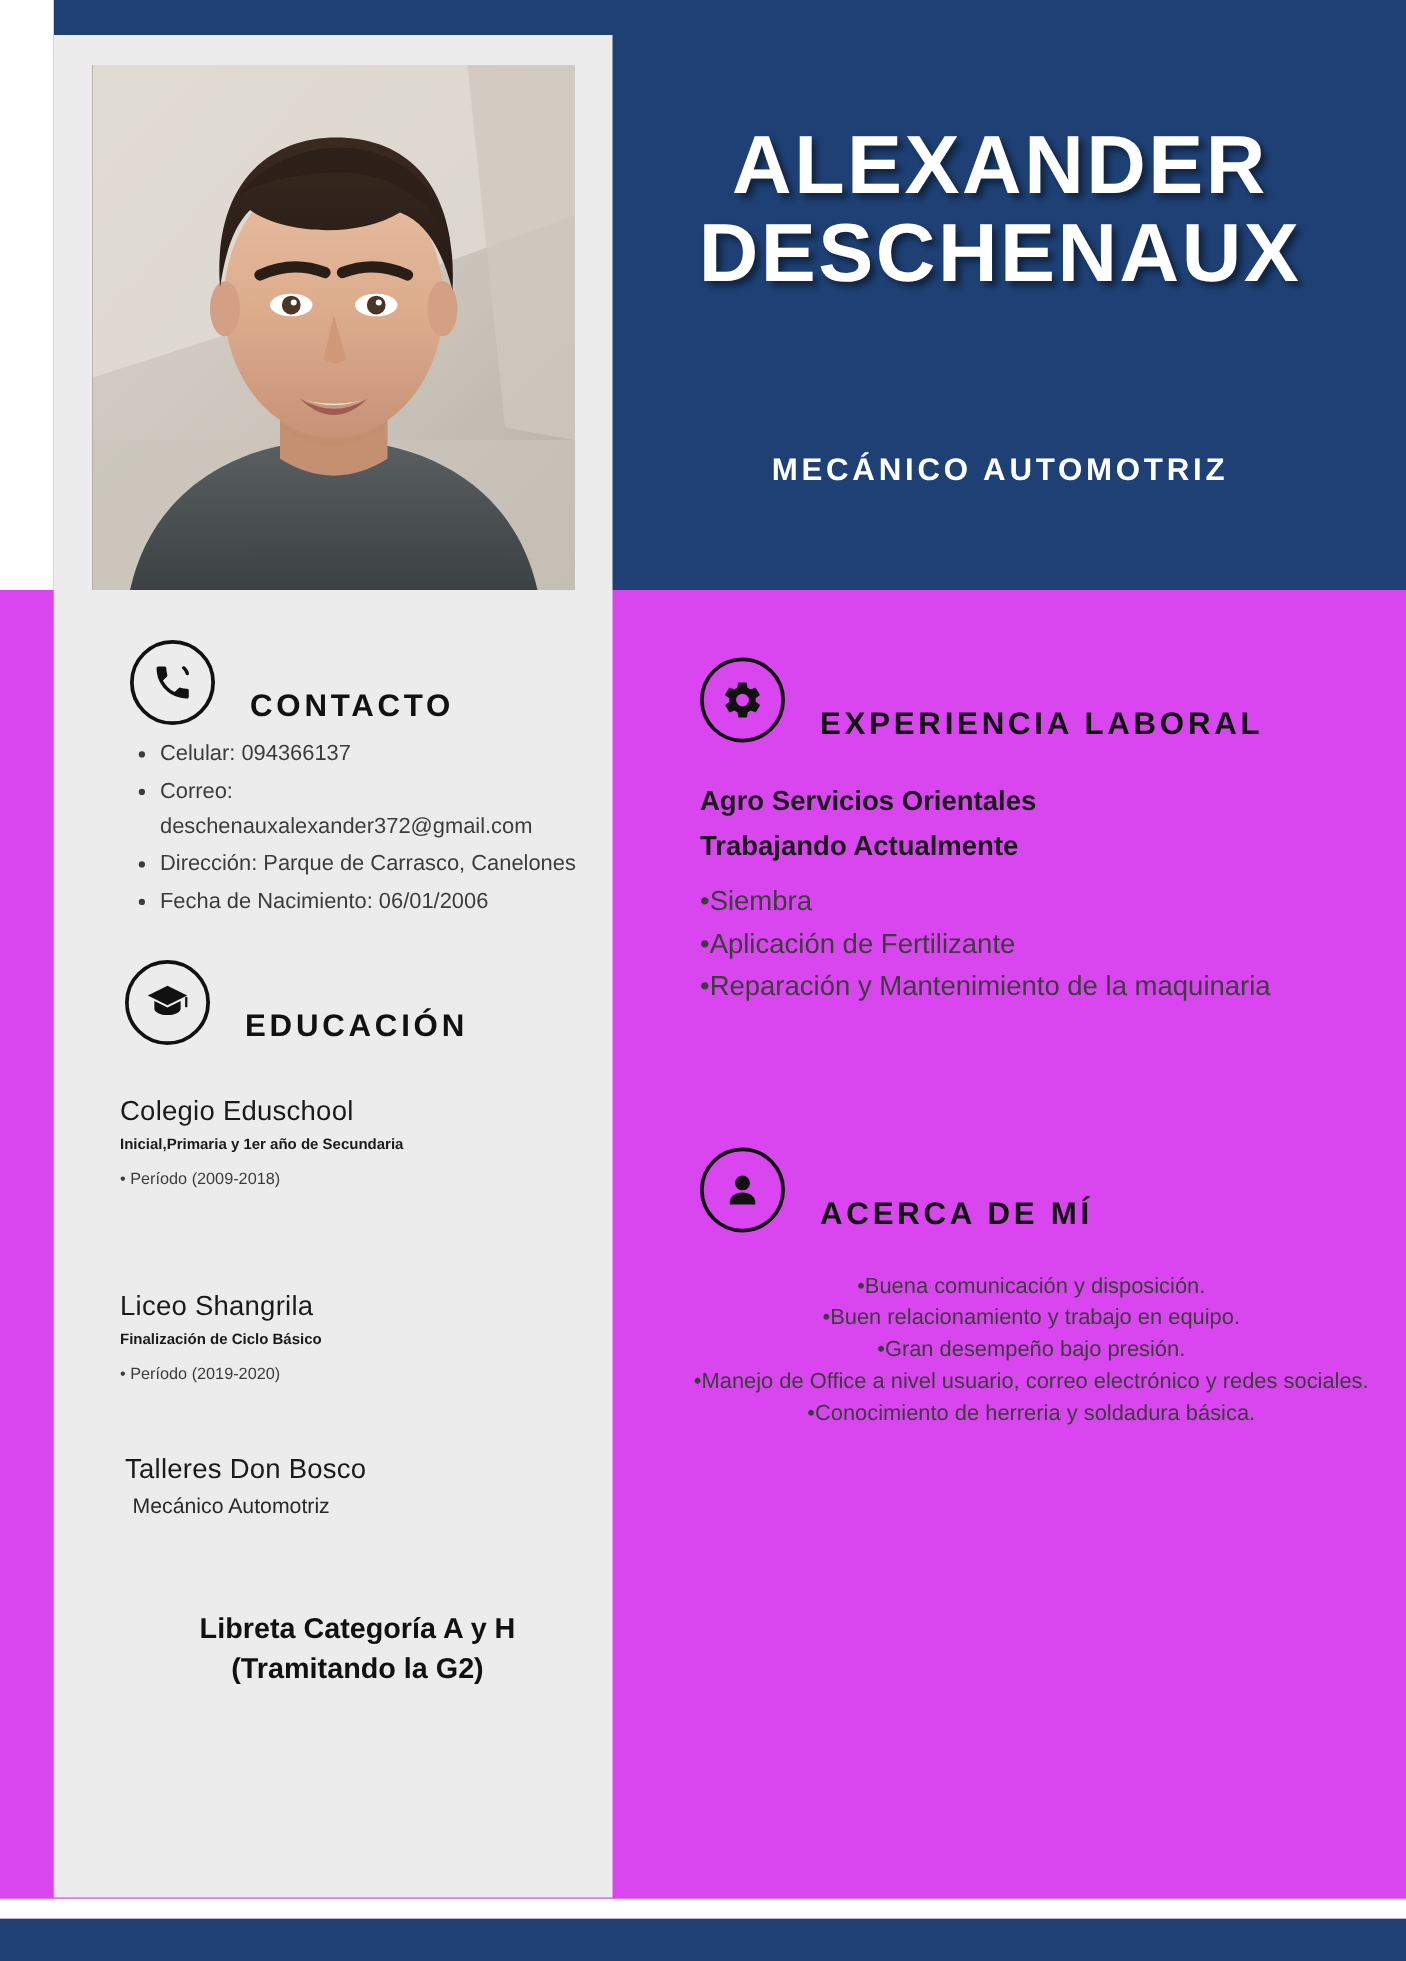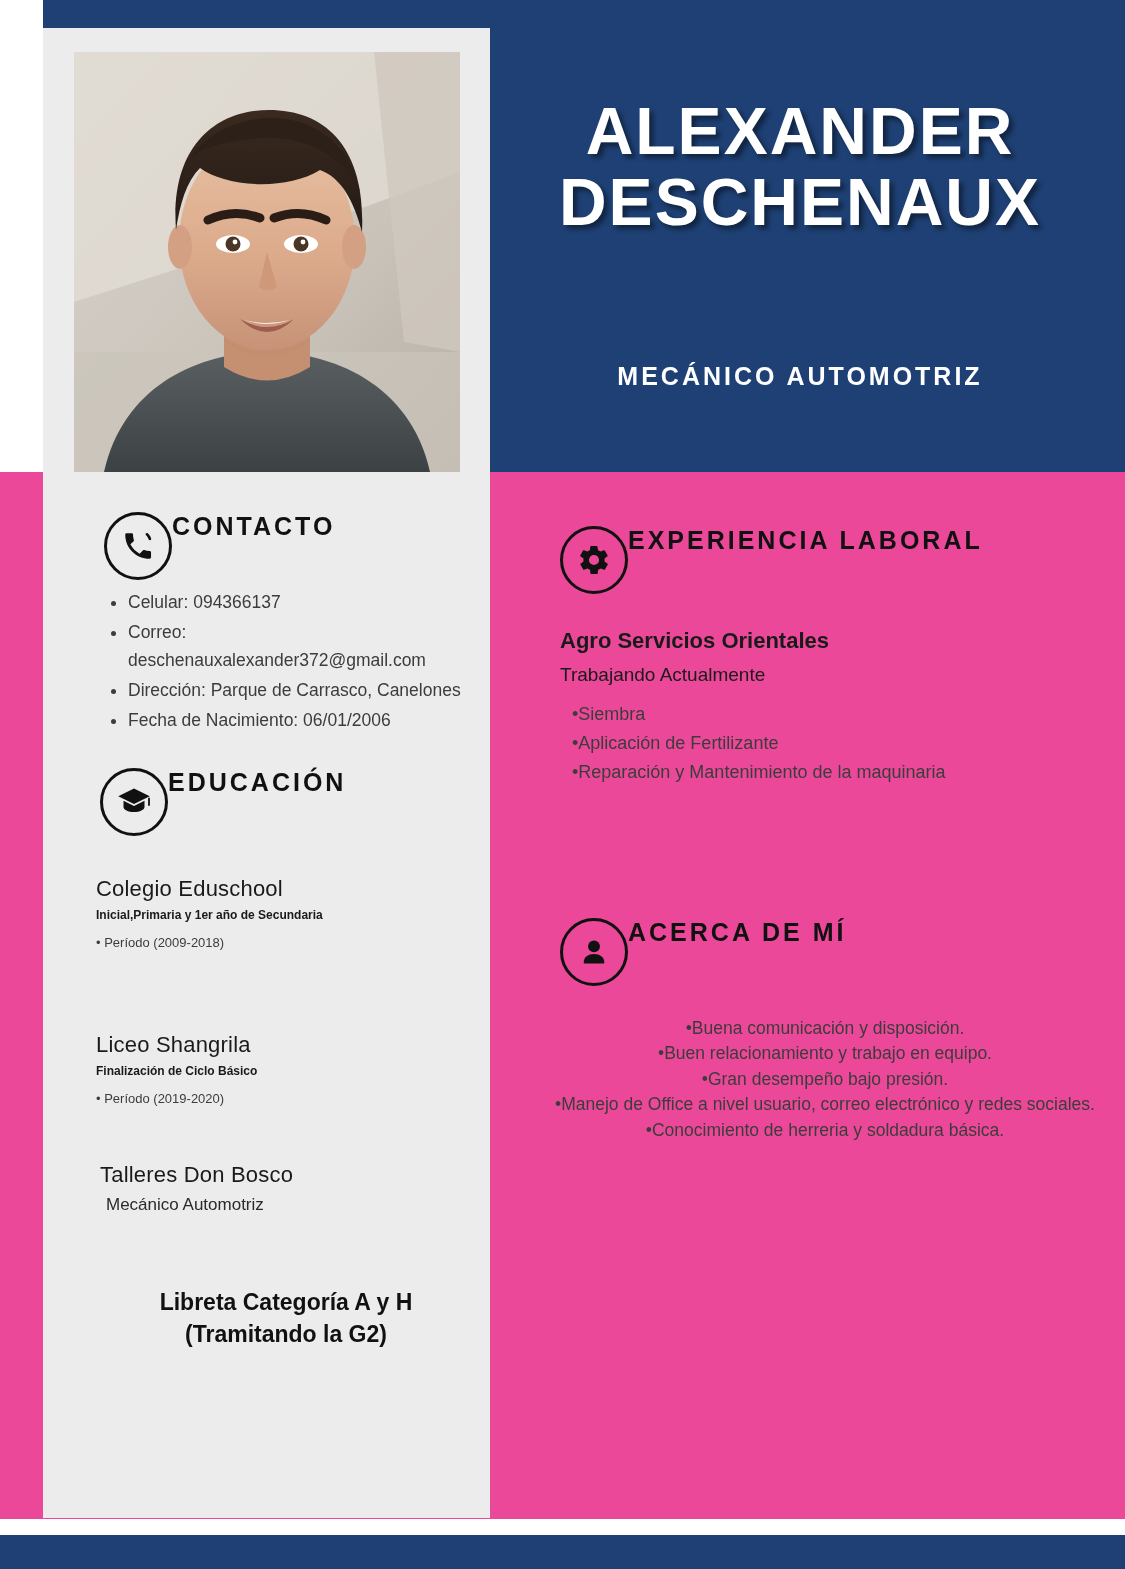--- a/index.html
+++ b/index.html
@@ -13,21 +13,21 @@
     font-family: "Liberation Sans", sans-serif;
     position: relative;
     overflow: hidden;
   }
 
   #page {
     position: absolute;
     left: 0; top: 0;
     width: 1125px;
     height: 1569px;
-    background: #ec4899;
+    background: #d946ef;
   }
 
   
   .header-band {
     position: absolute;
     left: 0; top: 0;
     width: 1125px;
     height: 472px;
     background: #1e4074;
   }
@@ -106,22 +106,22 @@
     color: #ffffff;
     font-size: 25px;
     font-weight: 700;
     letter-spacing: 3px;
   }
 
   
   .sec-head {
     position: absolute;
     display: flex;
-    align-items: flex-start;
-    gap: 0;
+    align-items: flex-end;
+    gap: 28px;
   }
   .circ {
     width: 62px;
     height: 62px;
     border: 3px solid #111111;
     border-radius: 50%;
     display: flex;
     align-items: center;
     justify-content: center;
     background: transparent;
@@ -192,29 +192,29 @@
 
   
   .exp-block { position: absolute; left: 560px; width: 520px; }
   .exp-company {
     font-size: 22px;
     font-weight: 700;
     color: #1a1a1a;
     margin: 0 0 10px 0;
   }
   .exp-status {
-    font-size: 19px;
-    font-weight: 400;
+    font-size: 22px;
+    font-weight: 700;
     color: #1a1a1a;
     margin: 0 0 18px 0;
   }
   .exp-item {
-    font-size: 18px;
+    font-size: 22px;
     color: #3c3c3c;
-    margin: 0 0 8px 12px;
+    margin: 0 0 8px 0;
   }
 
   .about-text {
     position: absolute;
     left: 540px;
     top: 1016px;
     width: 570px;
     text-align: center;
     font-size: 17.5px;
     color: #3c3c3c;

